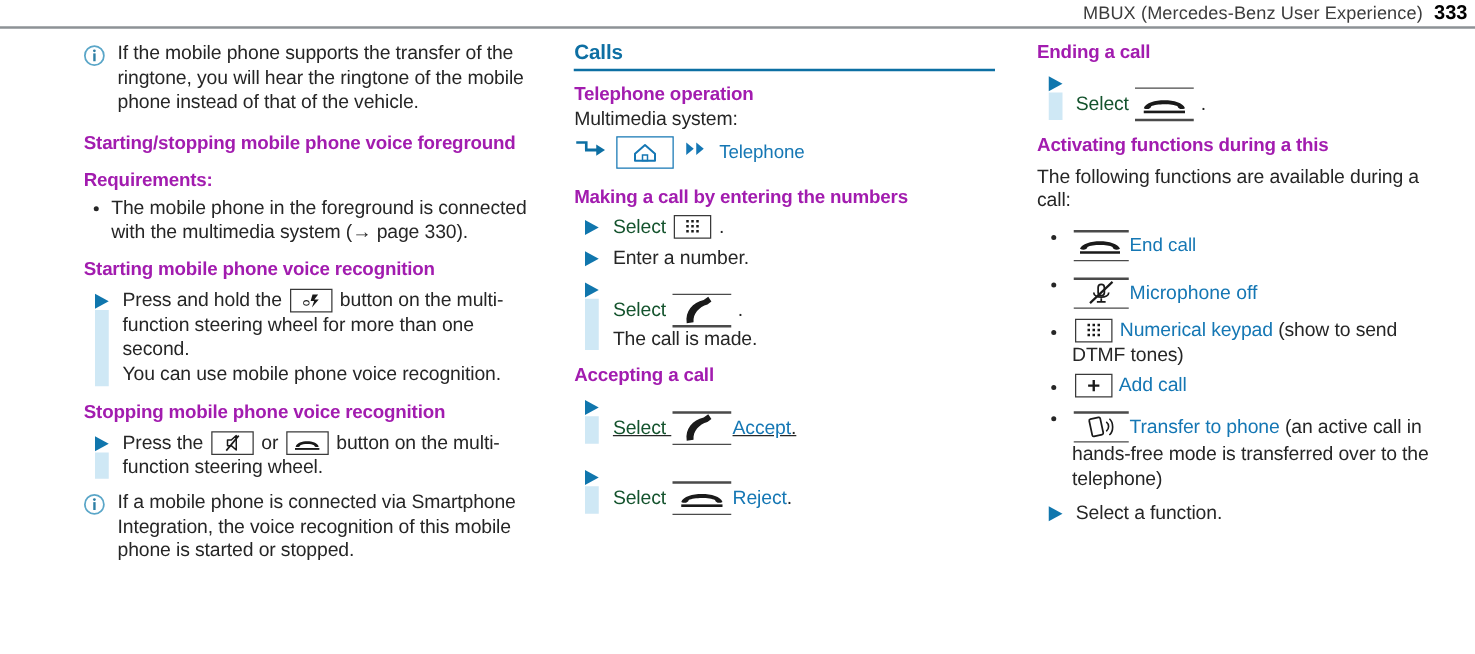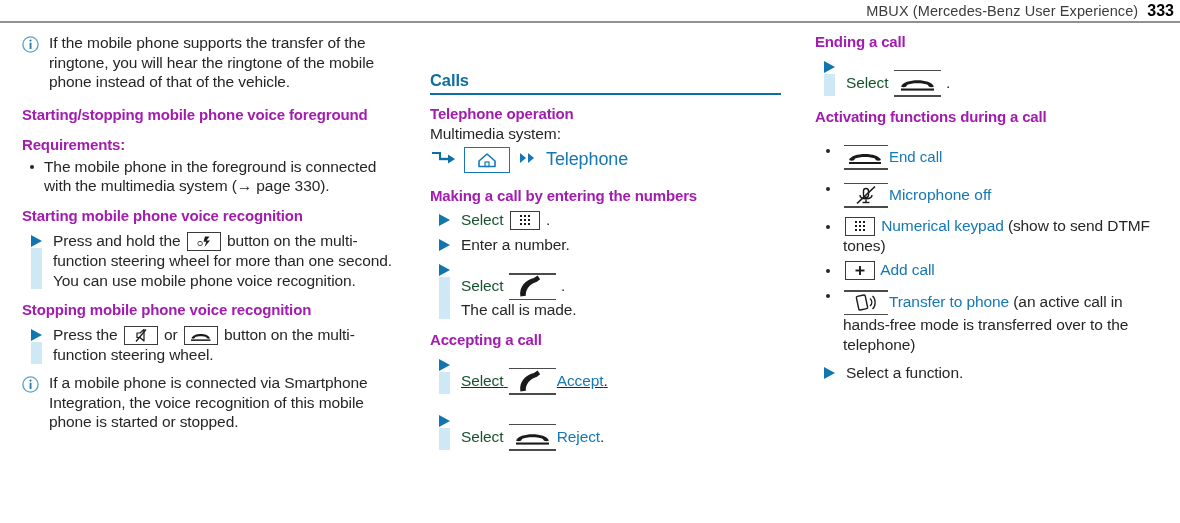--- a/index.html
+++ b/index.html
@@ -44,32 +44,31 @@
   .columns {
     position: absolute;
     top: 33px; left: 0;
     width: 1180px; height: 490px;
     display: flex;
   }
   .col {
     position: relative;
     padding: 0 16px 0 22px;
   }
-  .col-1 { width: 412px; }
+  .col-1 { width: 412px; margin-left: 45px; }
   .col-2 { width: 385px; padding-left: 18px;}
   .col-3 { width: 383px; padding-left: 18px;}
 
   
   .h-section {
     color: #0d6fa3;
     font-size: 16.5px;
     font-weight: bold;
     padding-bottom: 3px;
     letter-spacing: -0.1px;
-    margin-top: 38px;
   }
   .section-rule {
     border-bottom: 2.2px solid #0d6fa3;
     margin-bottom: 10px;
   }
   .h-sub {
     font-size: 15px;
     font-weight: bold;
     color: #a21caf;
     line-height: 1.26;
@@ -183,21 +182,21 @@
     align-items: center;
     gap: 8px;
     margin-top: 3px;
   }
   .homebox {
     width: 46px; height: 26px;
     border: 1.5px solid #1577b4;
     position: relative;
   }
   .crumb-label {
-    font-size: 18px;
+    font-size: 15px;
     color: #1577b4;
     letter-spacing: -0.1px;
   }
   .sel-word { font-size: 15.5px; color: #14532d; }
   .trail { font-size: 15.5px; color: #262626; }
 </style>
 </head>
 <body>
 
 <div class="page-header">
@@ -457,24 +456,25 @@
             <path d="M7 16.5 C10 8 37 8 40 16.5 C37.5 18 34.5 17.2 34 15 C30 12.8 17 12.8 13 15 C12.5 17.2 9.5 18 7 16.5 Z" fill="#1a1a1a"></path>
             <rect x="7" y="18.5" width="33" height="2.1" fill="#1a1a1a"></rect>
           </svg>
         </span>
         <span class="trail">.</span>
       </div>
     </div>
 
     <div class="sp-11"></div>
 
-    <div class="h-sub">Activating functions during a call</div>
-
-    <div class="sp-5"></div>
-
+    <div class="h-sub">Activating functions during a this</div>
+
+    <div class="sp-5"></div>
+
+    <div class="para">The following functions are available during a call:</div>
 
     <div class="sp-8"></div>
 
     <div class="bullet bullet-wide">
       <div style="height:5px;"></div>
       <span class="mmbox mmbox-sm">
         <svg width="44" height="25" viewBox="0 0 44 25">
           <path d="M5 15 C8 7 34 7 37 15 C34.5 16.5 31.5 15.8 31 13.6 C27 11.5 15 11.5 11 13.6 C10.5 15.8 7.5 16.5 5 15 Z" fill="#1a1a1a"></path>
           <rect x="5" y="17" width="32" height="2" fill="#1a1a1a"></rect>
         </svg>

